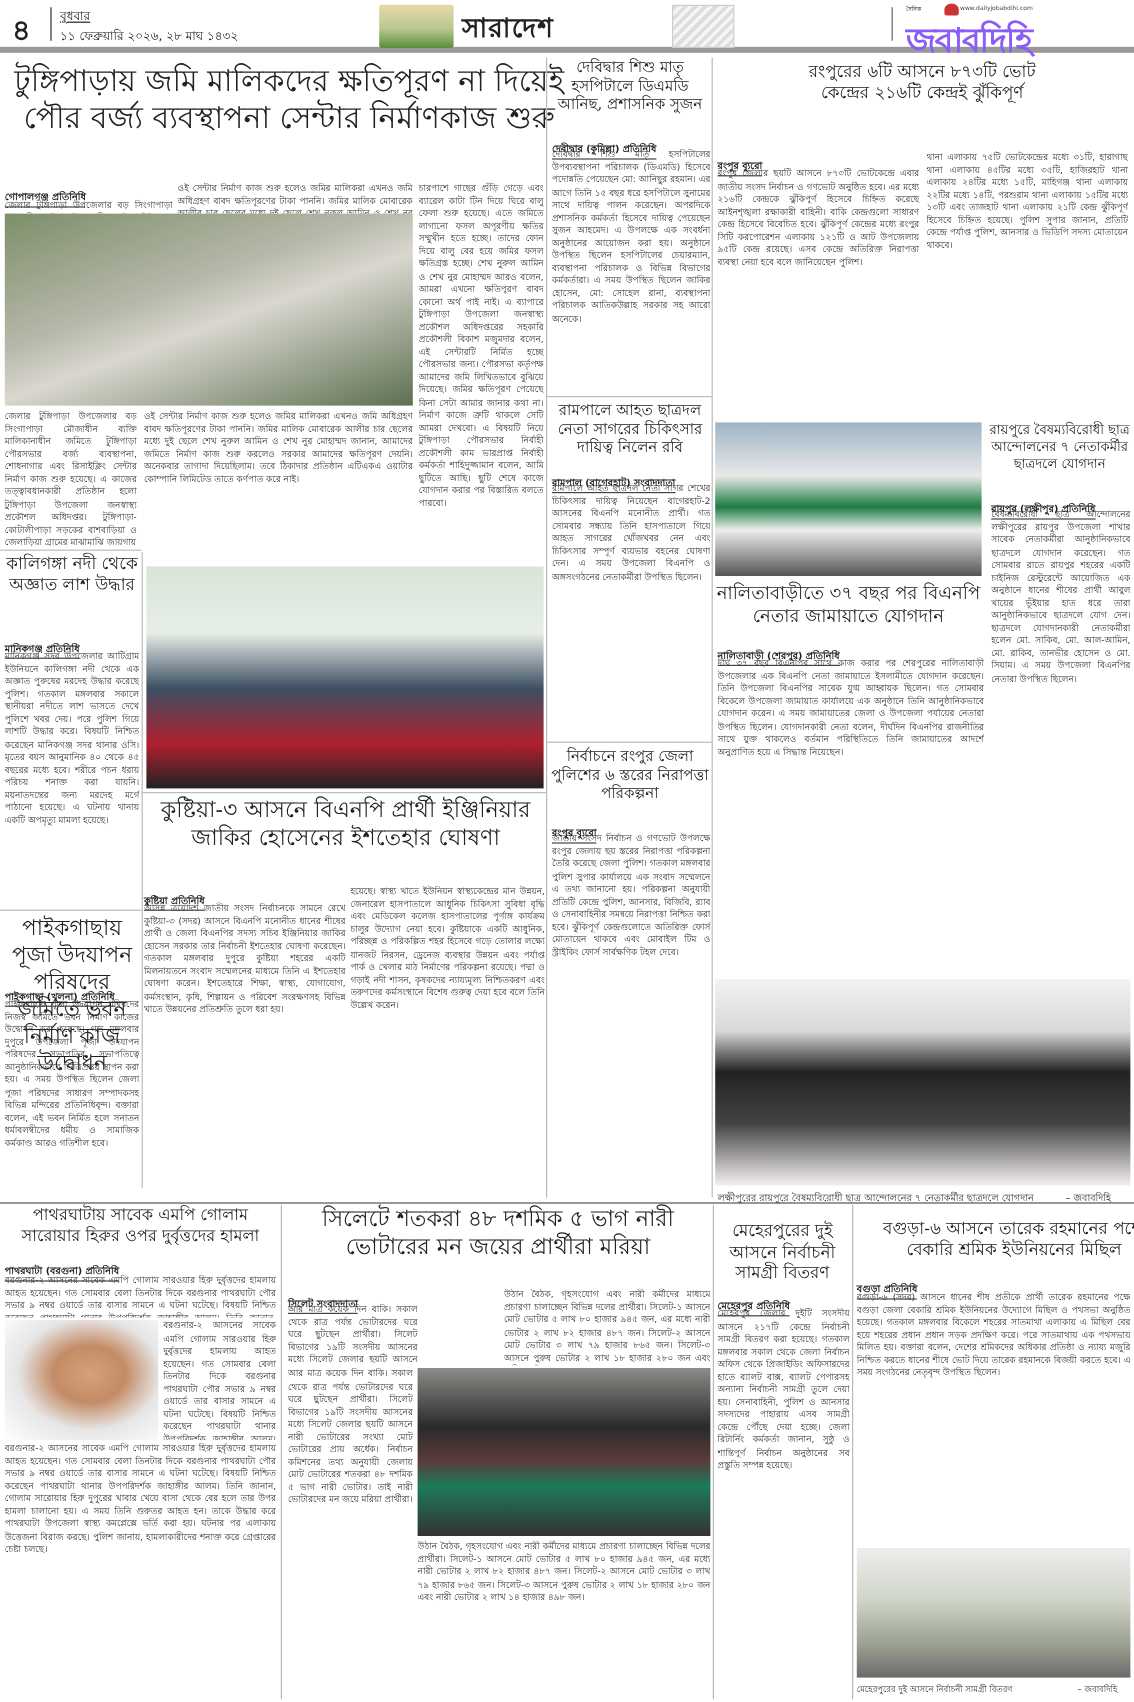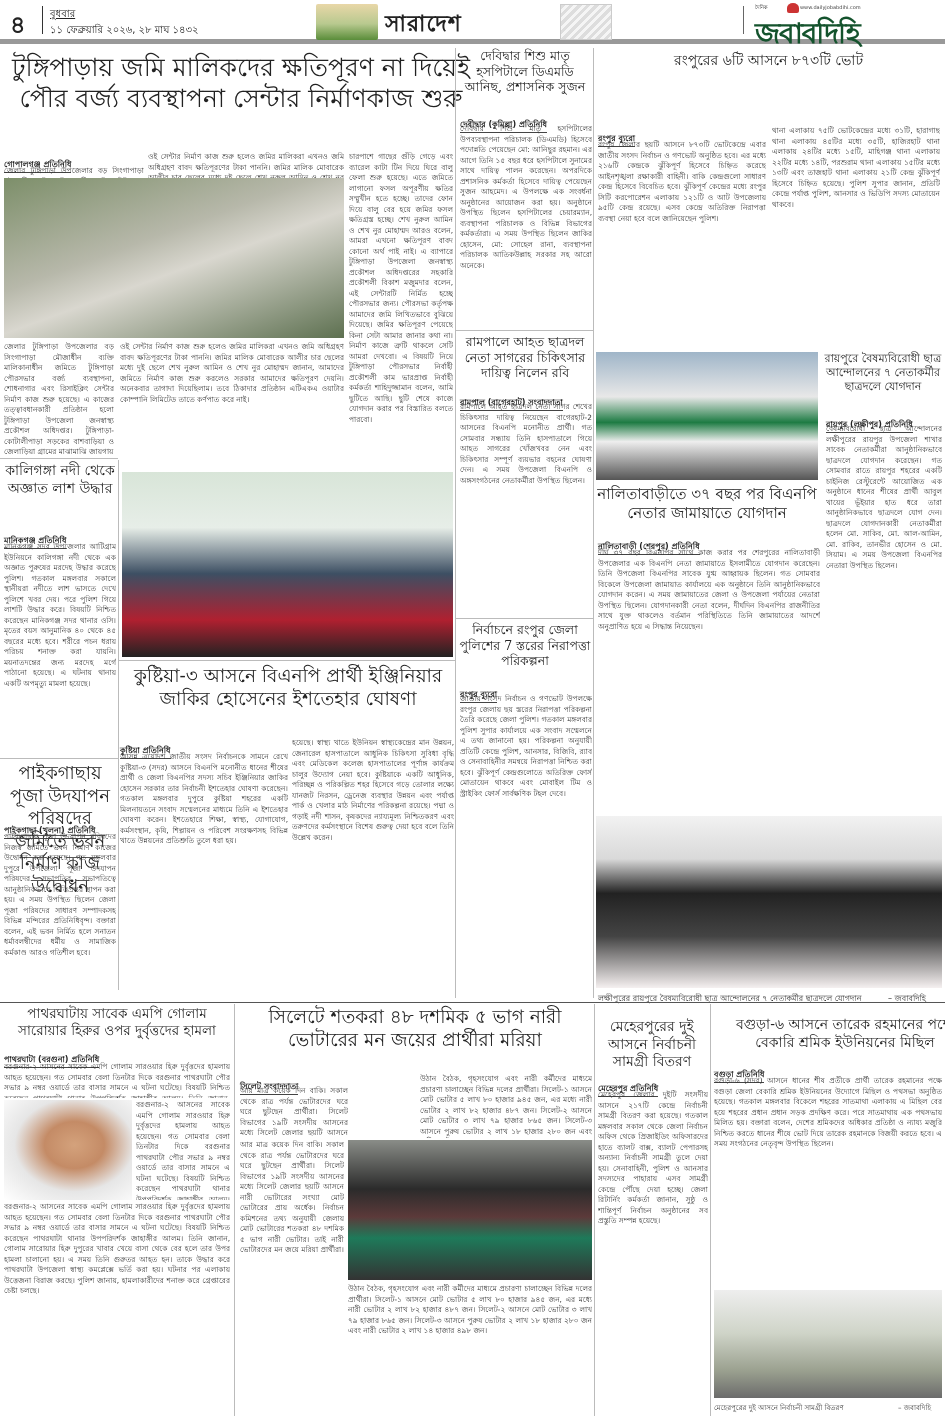--- a/index.html
+++ b/index.html
@@ -10,21 +10,21 @@
   
   .masthead { left: 0; top: 0; width: 945px; height: 44px; border-bottom: 5px solid #999; }
   .page-num { left: 10px; top: 6px; font-size: 24px; font-weight: bold; font-family: "DejaVu Serif", serif; }
   .vbar { left: 42px; top: 6px; width: 1px; height: 28px; background: #333; }
   .weekday { left: 50px; top: 6px; font-size: 10px; text-decoration: underline; }
   .date { left: 50px; top: 22px; font-size: 10px; }
   .sec-art1 { left: 316px; top: 4px; width: 62px; height: 36px; background: linear-gradient(180deg,#e9d7a8 0%,#b8c98f 55%,#5a8d3a 100%); border-radius: 2px; }
   .sec-title { left: 385px; top: 6px; font-size: 22px; font-weight: bold; font-family: "DejaVu Serif", serif; letter-spacing: 1px; }
   .sec-art2 { left: 560px; top: 4px; width: 52px; height: 36px; background: repeating-linear-gradient(135deg,#ddd 0 3px,#f5f5f5 3px 6px); border: 1px solid #ccc; }
   .logo-bar { left: 743px; top: 6px; width: 1px; height: 28px; background: #666; }
-  .logo { left: 755px; top: 6px; font-size: 28px; font-weight: bold; color: #14532d; font-family: "DejaVu Serif", serif; letter-spacing: -1px; }
+  .logo { left: 755px; top: 6px; font-size: 28px; font-weight: bold; color: #8b5cf6; font-family: "DejaVu Serif", serif; letter-spacing: -1px; }
   .logo-small { left: 755px; top: 4px; font-size: 5px; }
   .logo-url { left: 800px; top: 4px; font-size: 5px; color: #444; }
   .logo-emblem { left: 787px; top: 3px; width: 12px; height: 10px; background: #c33; border-radius: 50% 50% 2px 2px; }
 
   .headline { font-family: "DejaVu Serif", serif; color: #222; text-align: center; line-height: 1.25; }
   .byline { font-size: 8px; font-weight: bold; border-bottom: 1px solid #444; display: inline-block; padding-bottom: 1px; }
   .body-text { font-size: 7.4px; line-height: 1.42; text-align: justify; color: #333; overflow: hidden; }
   .photo { overflow: hidden; }
   .caption { font-size: 8px; color: #333; }
   .rule-v { width: 1px; background: #bbb; }
@@ -85,26 +85,27 @@
 <div class="abs body-text" style="left:4px;top:832px;width:112px;height:158px;">পাইকগাছায় পূজা উদযাপন পরিষদের নিজস্ব জমিতে ভবন নির্মাণ কাজের উদ্বোধন করা হয়েছে। গত মঙ্গলবার দুপুরে উপজেলা পূজা উদযাপন পরিষদের সভাপতির সভাপতিত্বে আনুষ্ঠানিকভাবে ভিত্তিপ্রস্তর স্থাপন করা হয়। এ সময় উপস্থিত ছিলেন জেলা পূজা পরিষদের সাধারণ সম্পাদকসহ বিভিন্ন মন্দিরের প্রতিনিধিবৃন্দ। বক্তারা বলেন, এই ভবন নির্মিত হলে সনাতন ধর্মাবলম্বীদের ধর্মীয় ও সামাজিক কর্মকাণ্ড আরও গতিশীল হবে।</div>
 
 <div class="abs headline" style="left:458px;top:48px;width:134px;font-size:12.5px;">দেবিদ্বার শিশু মাতৃ হসপিটালে ডিএমডি আনিছ, প্রশাসনিক সুজন</div>
 <div class="abs" style="left:460px;top:112px;"><span class="byline">দেবীদ্বার (কুমিল্লা) প্রতিনিধি</span></div>
 <div class="abs body-text" style="left:460px;top:124px;width:132px;height:204px;">দেবিদ্বার শিশু মাতৃ হসপিটালের উপব্যবস্থাপনা পরিচালক (ডিএমডি) হিসেবে পদোন্নতি পেয়েছেন মো: আনিছুর রহমান। এর আগে তিনি ১৫ বছর ধরে হসপিটালে সুনামের সাথে দায়িত্ব পালন করেছেন। অপরদিকে প্রশাসনিক কর্মকর্তা হিসেবে দায়িত্ব পেয়েছেন সুজন আহমেদ। এ উপলক্ষে এক সংবর্ধনা অনুষ্ঠানের আয়োজন করা হয়। অনুষ্ঠানে উপস্থিত ছিলেন হসপিটালের চেয়ারম্যান, ব্যবস্থাপনা পরিচালক ও বিভিন্ন বিভাগের কর্মকর্তারা। এ সময় উপস্থিত ছিলেন জাকির হোসেন, মো: সোহেল রানা, ব্যবস্থাপনা পরিচালক আতিকউল্লাহ সরকার সহ আরো অনেকে।</div>
 
 <div class="abs headline" style="left:458px;top:334px;width:134px;font-size:12.5px;">রামপালে আহত ছাত্রদল নেতা সাগরের চিকিৎসার দায়িত্ব নিলেন রবি</div>
 <div class="abs" style="left:460px;top:390px;text-align:right;"><span class="byline">রামপাল (বাগেরহাট) সংবাদদাতা</span></div>
 <div class="abs body-text" style="left:460px;top:402px;width:132px;height:208px;">রামপালে আহত ছাত্রদল নেতা সাগর শেখের চিকিৎসার দায়িত্ব নিয়েছেন বাগেরহাট-2 আসনের বিএনপি মনোনীত প্রার্থী। গত সোমবার সন্ধ্যায় তিনি হাসপাতালে গিয়ে আহত সাগরের খোঁজখবর নেন এবং চিকিৎসার সম্পূর্ণ ব্যয়ভার বহনের ঘোষণা দেন। এ সময় উপজেলা বিএনপি ও অঙ্গসংগঠনের নেতাকর্মীরা উপস্থিত ছিলেন।</div>
 
-<div class="abs headline" style="left:458px;top:622px;width:134px;font-size:12.5px;">নির্বাচনে রংপুর জেলা পুলিশের 7 স্তরের নিরাপত্তা পরিকল্পনা</div>
+<div class="abs headline" style="left:458px;top:622px;width:134px;font-size:12.5px;">নির্বাচনে রংপুর জেলা পুলিশের ৬ স্তরের নিরাপত্তা পরিকল্পনা</div>
 <div class="abs" style="left:460px;top:682px;"><span class="byline">রংপুর ব্যুরো</span></div>
 <div class="abs body-text" style="left:460px;top:694px;width:132px;height:296px;">জাতীয় সংসদ নির্বাচন ও গণভোট উপলক্ষে রংপুর জেলায় ছয় স্তরের নিরাপত্তা পরিকল্পনা তৈরি করেছে জেলা পুলিশ। গতকাল মঙ্গলবার পুলিশ সুপার কার্যালয়ে এক সংবাদ সম্মেলনে এ তথ্য জানানো হয়। পরিকল্পনা অনুযায়ী প্রতিটি কেন্দ্রে পুলিশ, আনসার, বিজিবি, র‍্যাব ও সেনাবাহিনীর সমন্বয়ে নিরাপত্তা নিশ্চিত করা হবে। ঝুঁকিপূর্ণ কেন্দ্রগুলোতে অতিরিক্ত ফোর্স মোতায়েন থাকবে এবং মোবাইল টিম ও স্ট্রাইকিং ফোর্স সার্বক্ষণিক টহল দেবে।</div>
 
 <div class="abs headline" style="left:596px;top:52px;width:345px;font-size:14px;">
   <div>রংপুরের ৬টি আসনে ৮৭৩টি ভোট</div>
+  <div>কেন্দ্রের ২১৬টি কেন্দ্রই ঝুঁকিপূর্ণ</div>
 </div>
 <div class="abs" style="left:598px;top:126px;"><span class="byline">রংপুর ব্যুরো</span></div>
 <div class="abs body-text" style="left:598px;top:140px;width:168px;height:210px;">রংপুর জেলার ছয়টি আসনে ৮৭৩টি ভোটকেন্দ্রে এবার জাতীয় সংসদ নির্বাচন ও গণভোট অনুষ্ঠিত হবে। এর মধ্যে ২১৬টি কেন্দ্রকে ঝুঁকিপূর্ণ হিসেবে চিহ্নিত করেছে আইনশৃঙ্খলা রক্ষাকারী বাহিনী। বাকি কেন্দ্রগুলো সাধারণ কেন্দ্র হিসেবে বিবেচিত হবে। ঝুঁকিপূর্ণ কেন্দ্রের মধ্যে রংপুর সিটি করপোরেশন এলাকায় ১২১টি ও আট উপজেলায় ৯৫টি কেন্দ্র রয়েছে। এসব কেন্দ্রে অতিরিক্ত নিরাপত্তা ব্যবস্থা নেয়া হবে বলে জানিয়েছেন পুলিশ।</div>
 <div class="abs body-text" style="left:772px;top:126px;width:168px;height:222px;">থানা এলাকায় ৭৫টি ভোটকেন্দ্রের মধ্যে ৩১টি, হারাগাছ থানা এলাকায় ৪৫টির মধ্যে ৩৫টি, হাজিরহাট থানা এলাকায় ২৪টির মধ্যে ১৫টি, মাহিগঞ্জ থানা এলাকায় ২২টির মধ্যে ১৪টি, পরশুরাম থানা এলাকায় ১৫টির মধ্যে ১৩টি এবং তাজহাট থানা এলাকায় ২১টি কেন্দ্র ঝুঁকিপূর্ণ হিসেবে চিহ্নিত হয়েছে। পুলিশ সুপার জানান, প্রতিটি কেন্দ্রে পর্যাপ্ত পুলিশ, আনসার ও ভিডিপি সদস্য মোতায়েন থাকবে।</div>
 
 <div class="abs photo ph-rally" style="left:596px;top:352px;width:222px;height:128px;"></div>
 <div class="abs headline" style="left:596px;top:485px;width:222px;font-size:15px;">নালিতাবাড়ীতে ৩৭ বছর পর বিএনপি নেতার জামায়াতে যোগদান</div>
 <div class="abs" style="left:598px;top:534px;"><span class="byline">নালিতাবাড়ী (শেরপুর) প্রতিনিধি</span></div>
 <div class="abs body-text" style="left:598px;top:548px;width:222px;height:262px;">দীর্ঘ ৩৭ বছর বিএনপির সাথে কাজ করার পর শেরপুরের নালিতাবাড়ী উপজেলার এক বিএনপি নেতা জামায়াতে ইসলামীতে যোগদান করেছেন। তিনি উপজেলা বিএনপির সাবেক যুগ্ম আহ্বায়ক ছিলেন। গত সোমবার বিকেলে উপজেলা জামায়াত কার্যালয়ে এক অনুষ্ঠানে তিনি আনুষ্ঠানিকভাবে যোগদান করেন। এ সময় জামায়াতের জেলা ও উপজেলা পর্যায়ের নেতারা উপস্থিত ছিলেন। যোগদানকারী নেতা বলেন, দীর্ঘদিন বিএনপির রাজনীতির সাথে যুক্ত থাকলেও বর্তমান পরিস্থিতিতে তিনি জামায়াতের আদর্শে অনুপ্রাণিত হয়ে এ সিদ্ধান্ত নিয়েছেন।</div>
 

